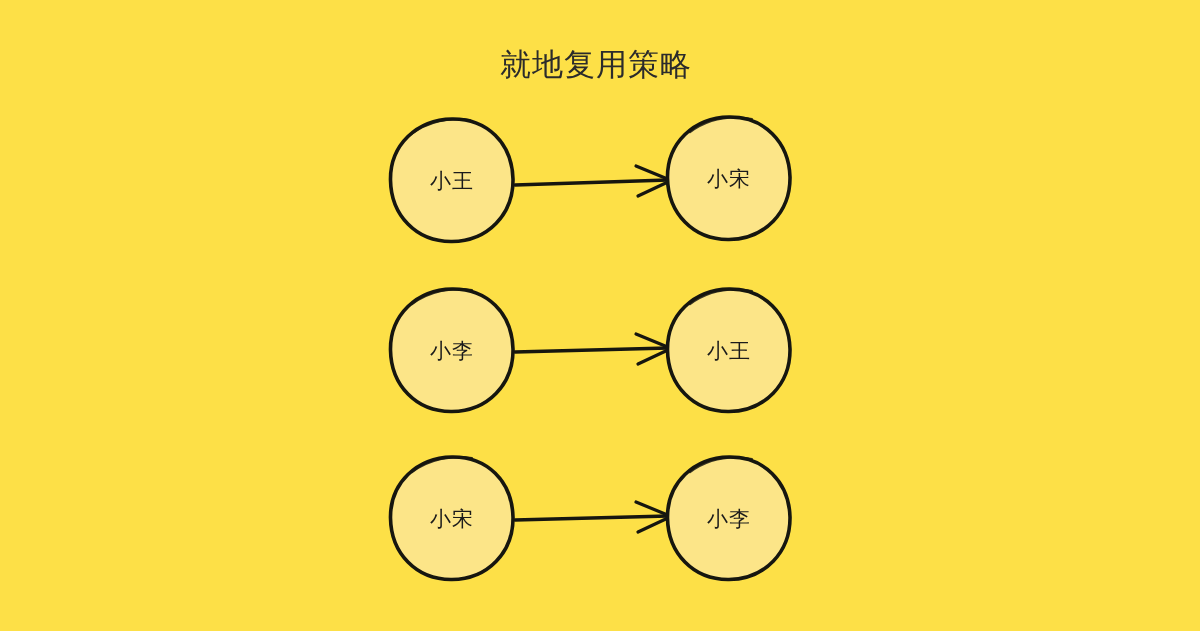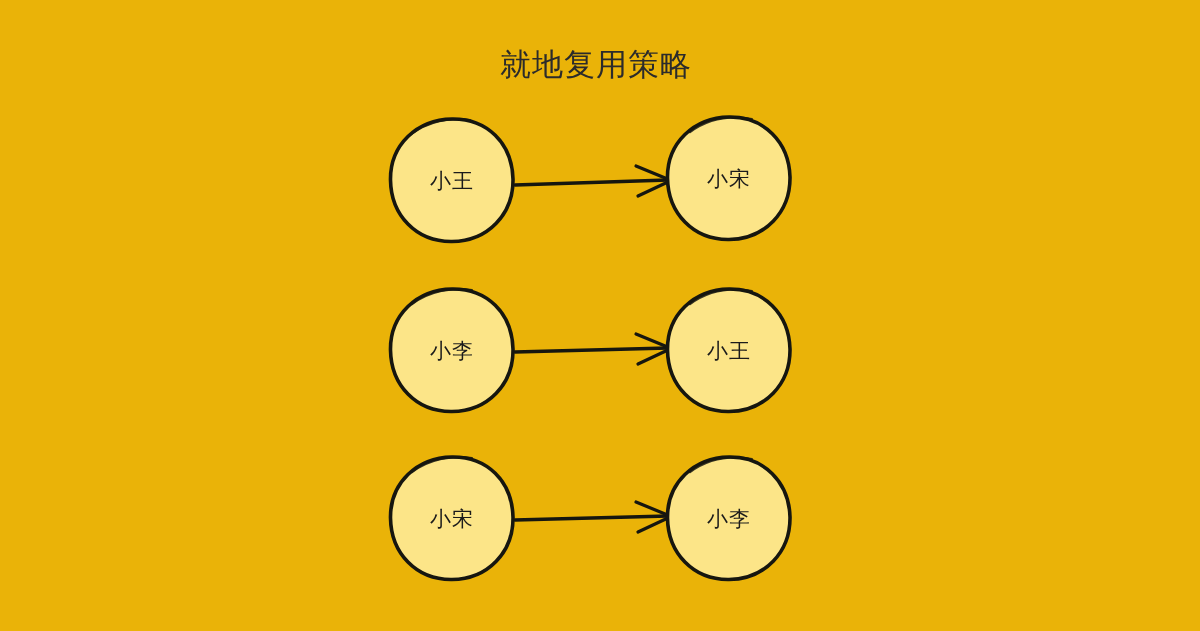--- a/index.html
+++ b/index.html
@@ -7,21 +7,21 @@
     padding: 0;
     background: #ffffff;
   }
   body {
     font-family: "Liberation Sans", "DejaVu Sans", sans-serif;
   }
   #canvas {
     position: relative;
     width: 1200px;
     height: 631px;
-    background: #eab308;
+    background: #fde047;
     overflow: hidden;
   }
   #diagram-svg {
     position: absolute;
     left: 0;
     top: 0;
     width: 1200px;
     height: 631px;
     display: block;
   }

